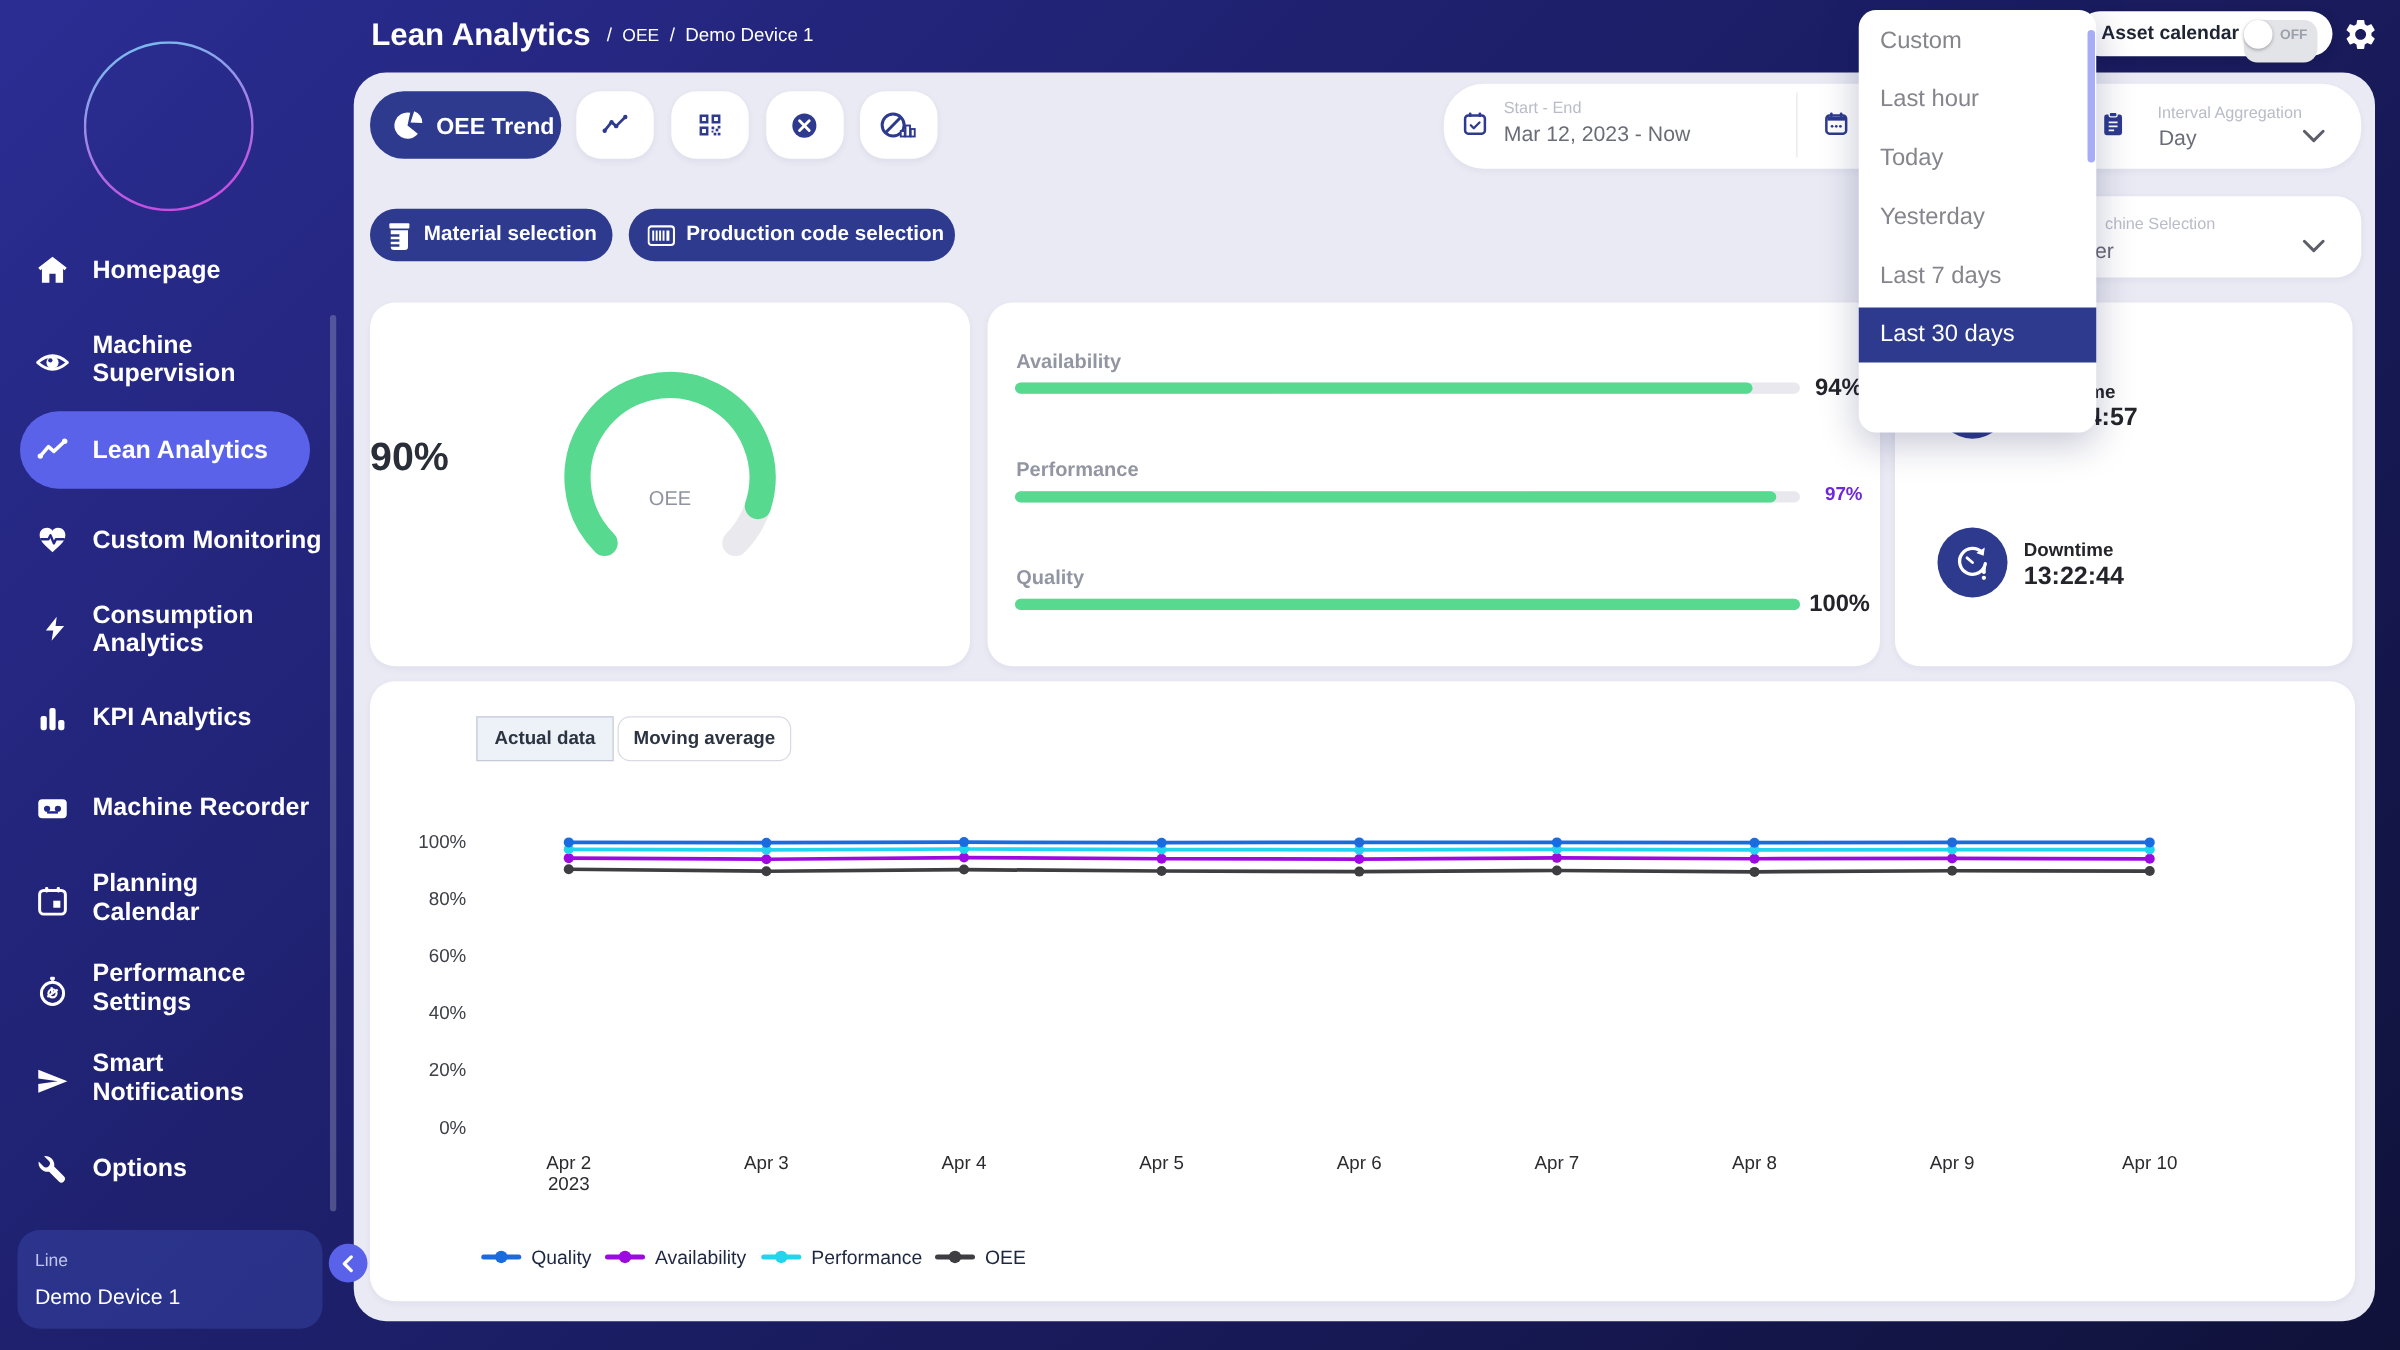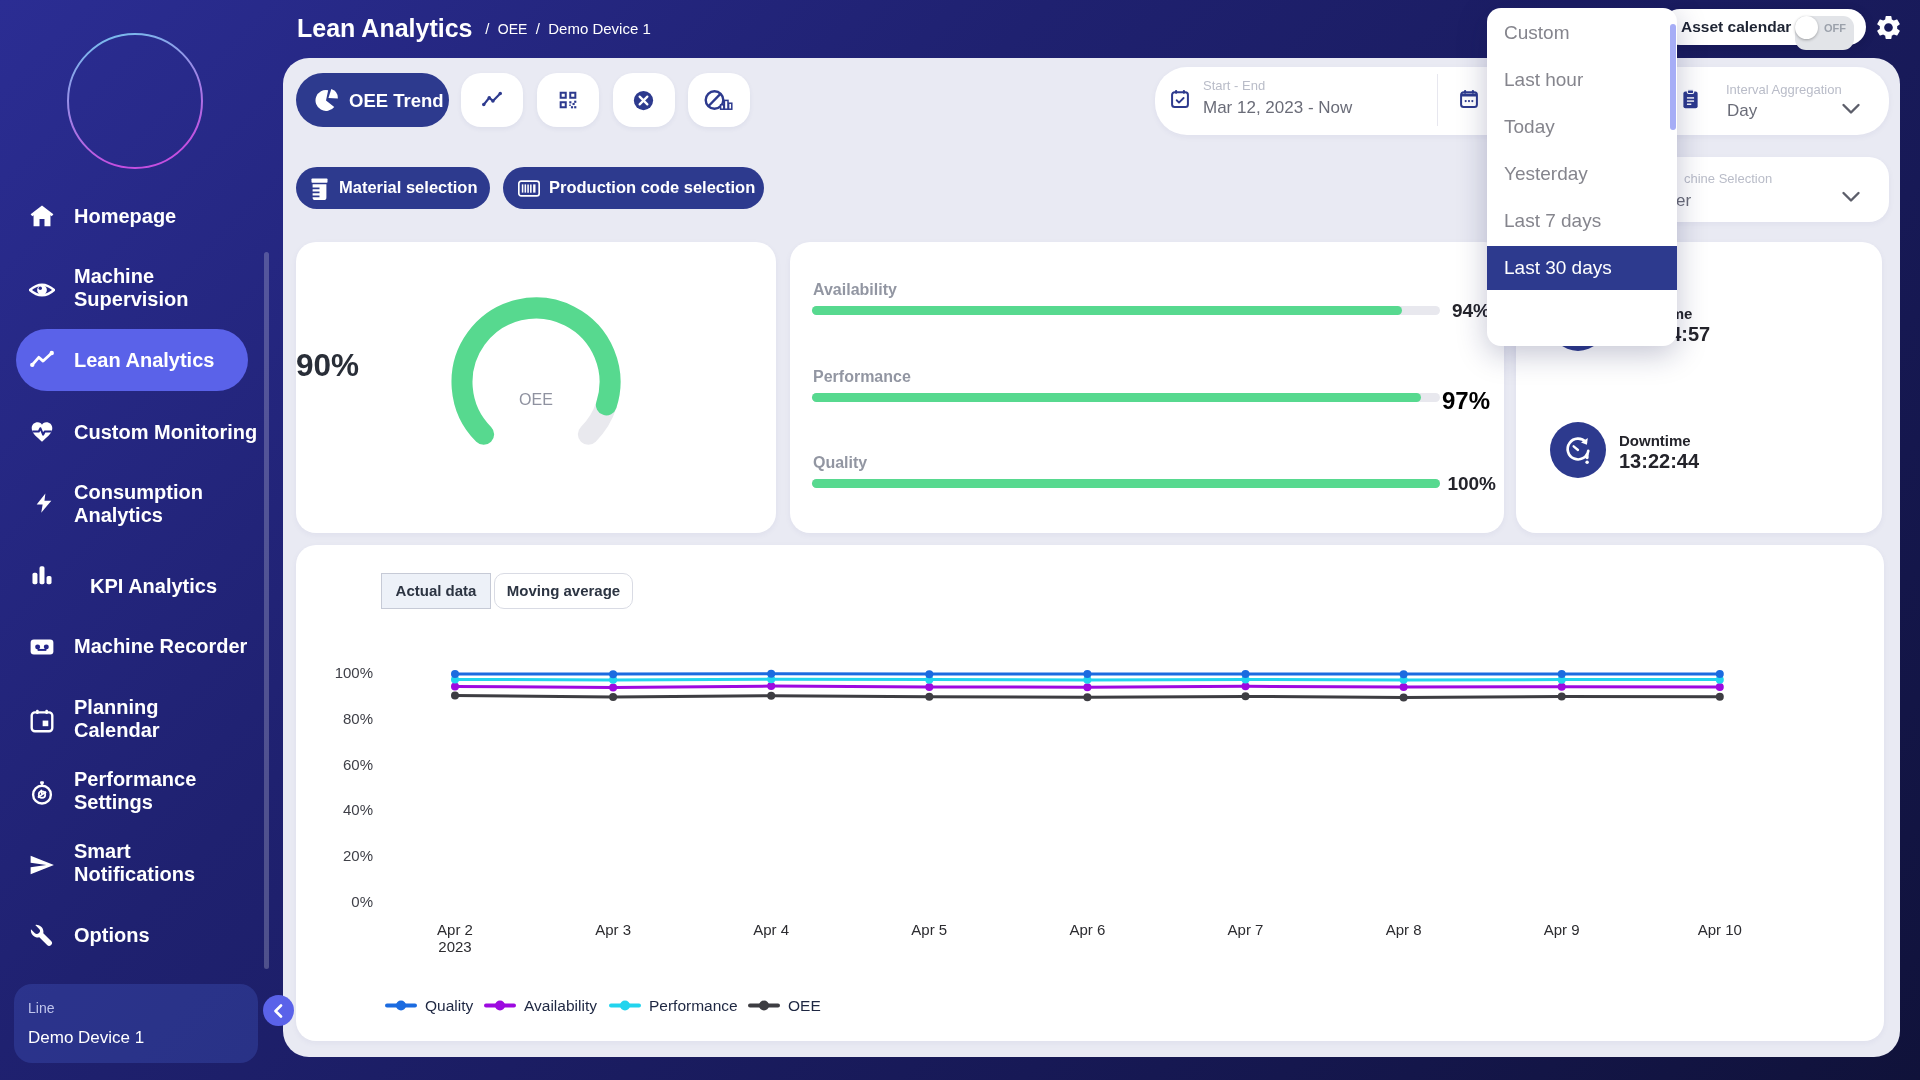--- a/index.html
+++ b/index.html
@@ -96,21 +96,21 @@
         <path d="M13.5 1.5 L4 13.5 H10.5 L9 22.5 L20 9.5 H12.5 Z"></path>
       </svg>
     <div class="lb" style="top:0;">Consumption<br>Analytics</div>
   </div>
   <div class="nav" style="top:561px;">
     <svg class="ic" style="top:1px;" viewBox="0 0 24 24" fill="#fff">
         <rect x="3.2" y="10" width="4.6" height="10.5" rx="1.6"></rect>
         <rect x="9.7" y="4" width="4.6" height="16.5" rx="1.6"></rect>
         <rect x="16.2" y="13" width="4.6" height="7.5" rx="1.6"></rect>
       </svg>
-    <div class="lb" style="top:14px;margin-left:16px;">KPI Analytics</div>
+    <div class="lb" style="top:2px;">KPI Analytics</div>
   </div>
   <div class="nav" style="top:633px;">
     <svg class="ic" style="top:1px;" viewBox="0 0 24 24">
         <rect x="1.5" y="5" width="21" height="14" rx="3" fill="#fff"></rect>
         <circle cx="8" cy="12" r="2.3" fill="#23268a"></circle>
         <circle cx="16" cy="12" r="2.3" fill="#23268a"></circle>
         <rect x="8" y="13.8" width="8" height="1.8" fill="#23268a"></rect>
       </svg>
     <div class="lb" style="top:2px;">Machine Recorder</div>
   </div>
@@ -295,21 +295,21 @@
   <div class="abs" style="left:23px; top:39px; font-size:16px; font-weight:bold; color:#9296a2;">Availability</div>
   <div class="abs" style="left:22px; top:64px; width:628px; height:9px; background:#e8e8ee; border-radius:5px;">
       <div style="width:94%; height:9px; background:#57d98f; border-radius:5px;"></div>
     </div>
   <div class="abs" style="left:650px; top:58px; width:50px; font-size:19px; font-weight:bold; color:#24242b; text-align:right;">94%</div>
 
   <div class="abs" style="left:23px; top:126px; font-size:16px; font-weight:bold; color:#9296a2;">Performance</div>
   <div class="abs" style="left:22px; top:151px; width:628px; height:9px; background:#e8e8ee; border-radius:5px;">
       <div style="width:97%; height:9px; background:#57d98f; border-radius:5px;"></div>
     </div>
-  <div class="abs" style="left:650px; top:145px; width:50px; font-size:24px; font-weight:bold; color:#000000; text-align:right;">97%</div>
+  <div class="abs" style="left:650px; top:145px; width:50px; font-size:15px; font-weight:bold; color:#6d28d9; text-align:right;">97%</div>
 
   <div class="abs" style="left:23px; top:212px; font-size:16px; font-weight:bold; color:#9296a2;">Quality</div>
   <div class="abs" style="left:22px; top:237px; width:628px; height:9px; background:#e8e8ee; border-radius:5px;">
       <div style="width:100%; height:9px; background:#57d98f; border-radius:5px;"></div>
     </div>
   <div class="abs" style="left:650px; top:231px; width:56px; font-size:19px; font-weight:bold; color:#24242b; text-align:right;">100%</div>
 </div>
 
 <div class="card" style="left:1516px; top:242px; width:366px; height:291px;">
   <div class="abs" style="left:34px; top:53px; width:56px; height:56px; border-radius:50%; background:#2d3a8e;">

